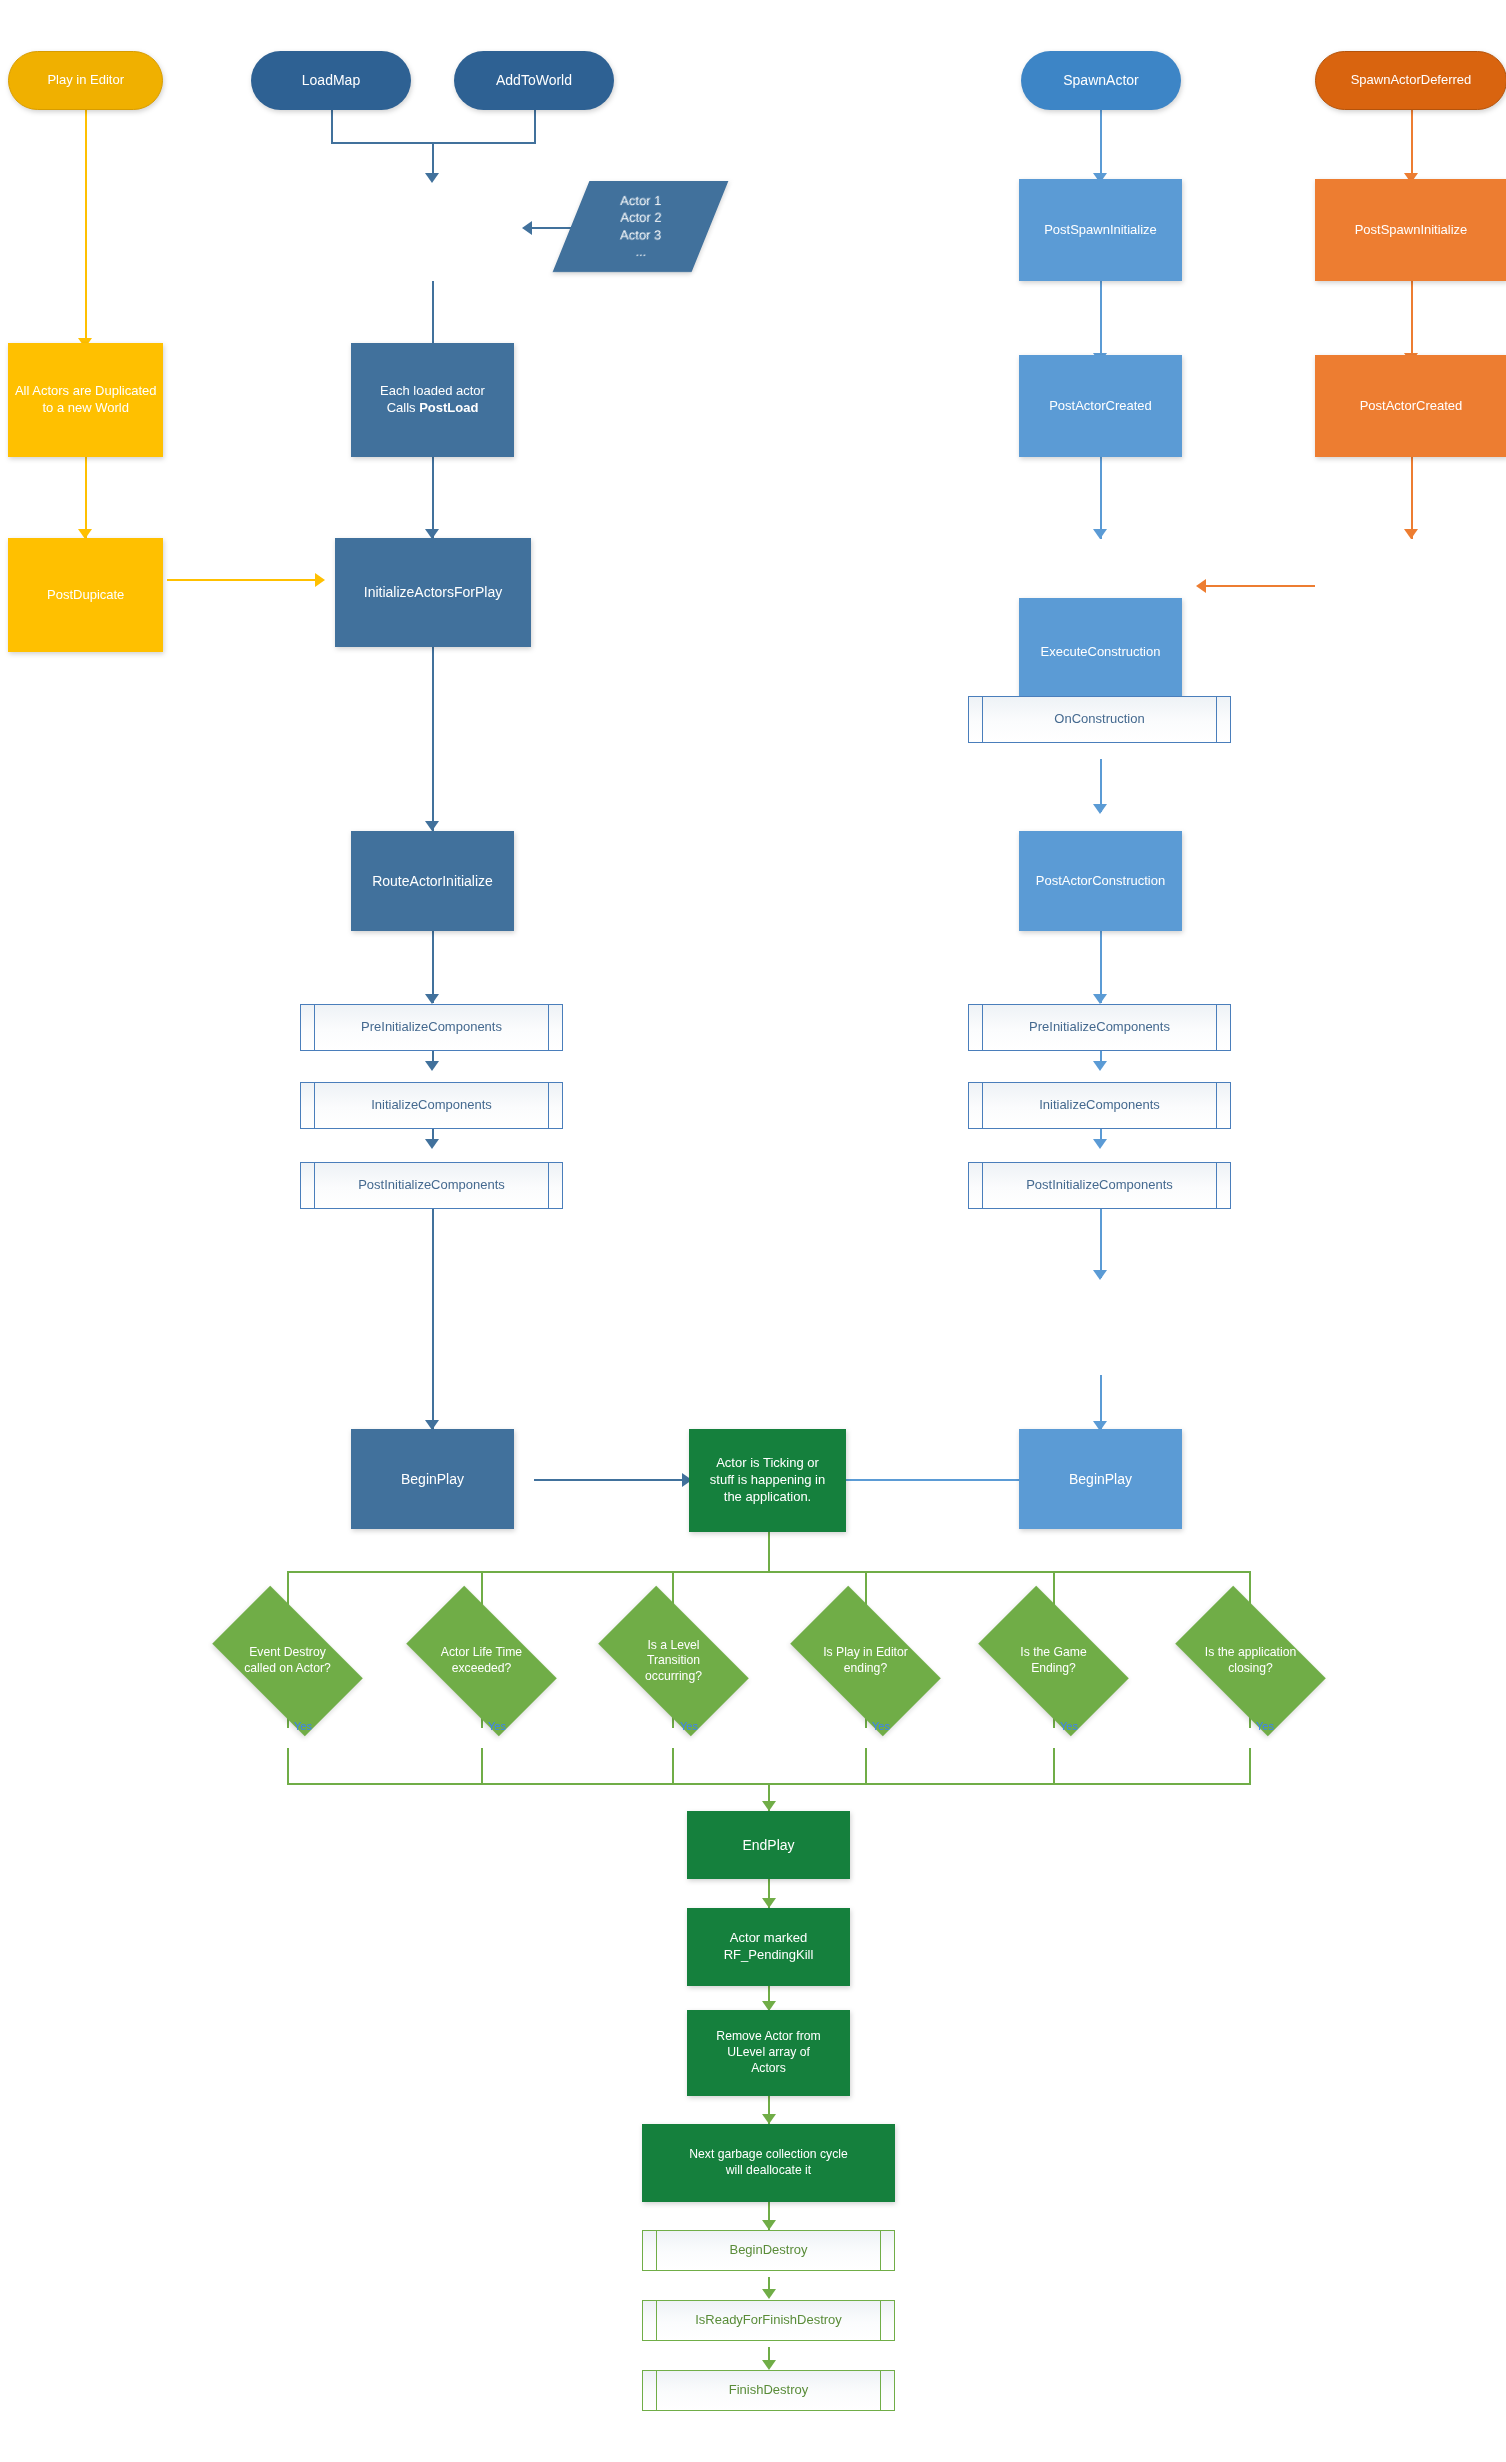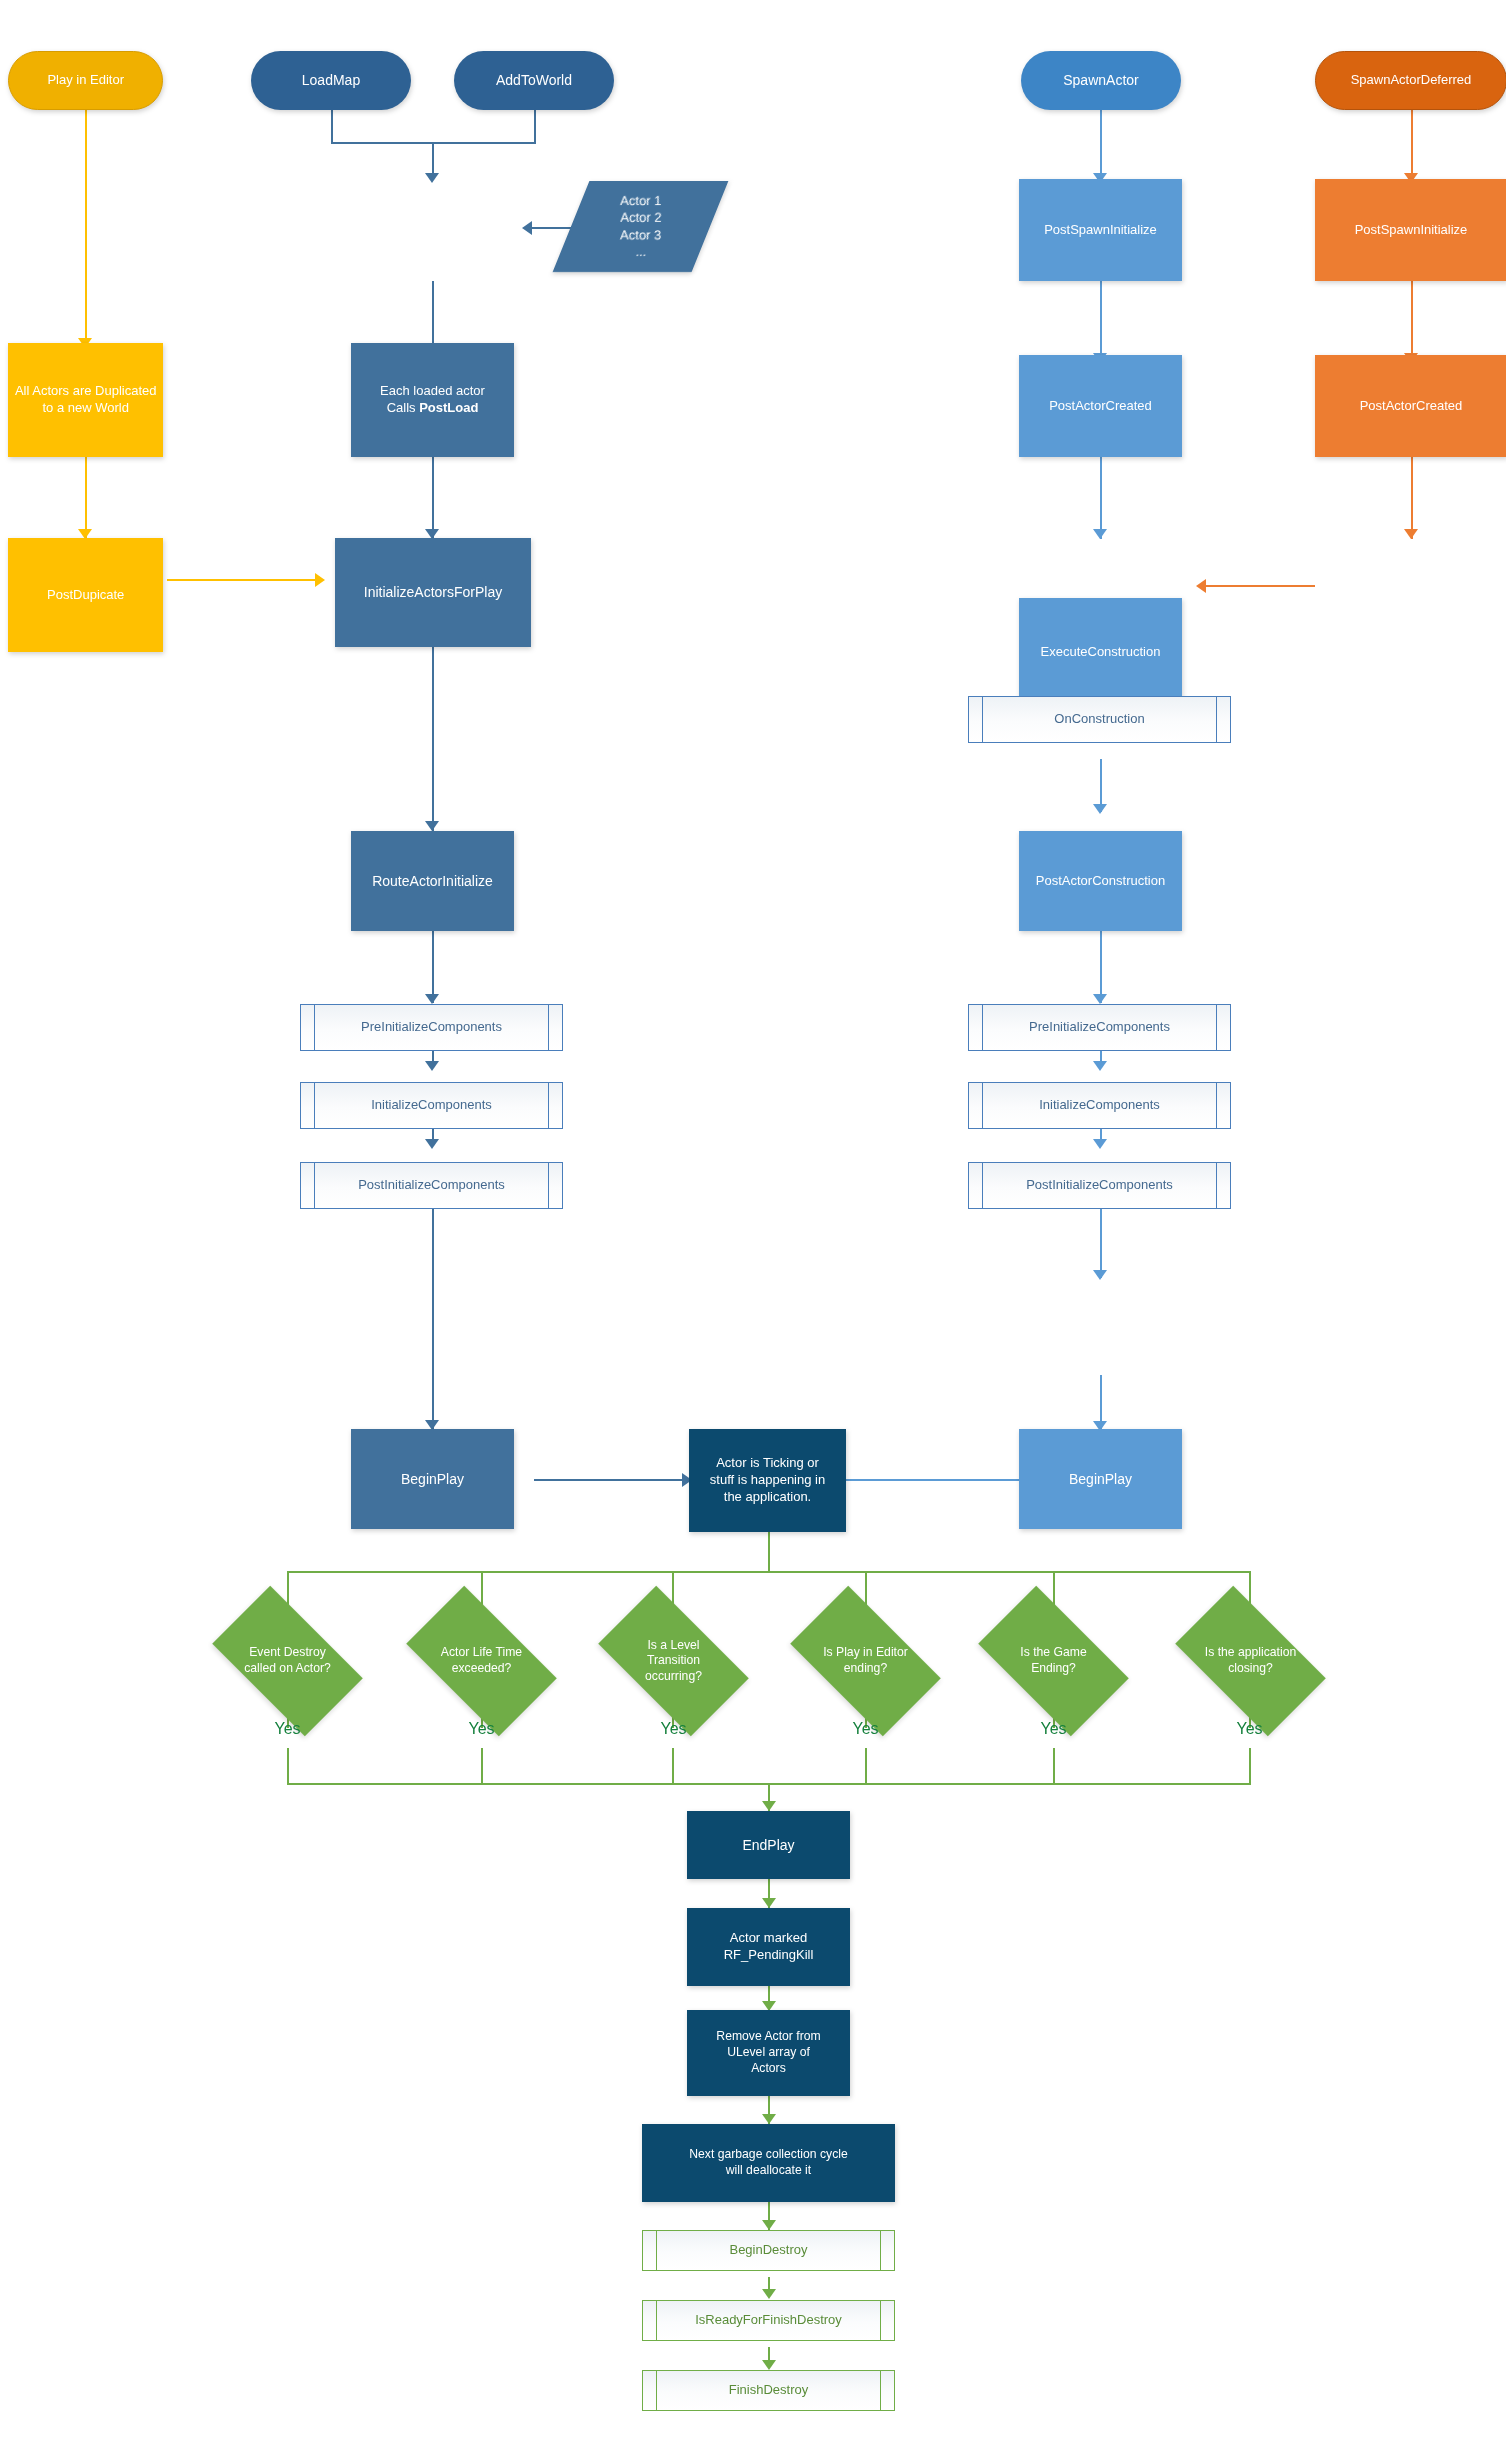--- a/index.html
+++ b/index.html
@@ -29,21 +29,21 @@
     filter:drop-shadow(1.6px 2.4px 2.4px rgba(0,0,0,0.18));
   }
   .node .lbl{display:block;width:100%;}
 
   
   .term{border-radius:33px;}
 
   
   .blue-dark { background:#41719c; }
   .blue-lite { background:#5b9bd5; }
-  .green     { background:#0c4a6e; }
+  .green     { background:#15803d; }
   .orange    { background:#ed7d31; }
   .yellow    { background:#ffc000; }
 
   .term.blue-dark{background:#2e6193;}
   .term.blue-lite{background:#3d85c6;}
   .term.orange   {background:#d9640f;border:0.8px solid #b4530b;}
   .term.yellow   {background:#f0b000;border:0.8px solid #d79c00;}
 
   
   .subproc{
@@ -99,23 +99,23 @@
   .arrow.down.or{border-top-color:#ed7d31;}
   .arrow.down.gr{border-top-color:#70ad47;}
   .arrow.down.ye{border-top-color:#ffc000;}
   .arrow.right{border-top:7.3px solid transparent;border-bottom:7.3px solid transparent;border-left:10.6px solid #41719c;}
   .arrow.right.ye{border-left-color:#ffc000;}
   .arrow.left{border-top:7.3px solid transparent;border-bottom:7.3px solid transparent;border-right:10.6px solid #5b9bd5;}
   .arrow.left.or{border-right-color:#ed7d31;}
 
   .yeslabel{
     position:absolute;
-    color:#15803d;
-    font-size:16px;
-    text-align:center;
+    color:#3b82f6;
+    font-size:11px;
+    text-align:right;
     white-space:nowrap;
   }
   .fs15{font-size:12.2px;}
   .fs16{font-size:13px;}
   .fs17{font-size:14px;}
   b{font-weight:bold;}
 </style>
 </head>
 <body>
 

